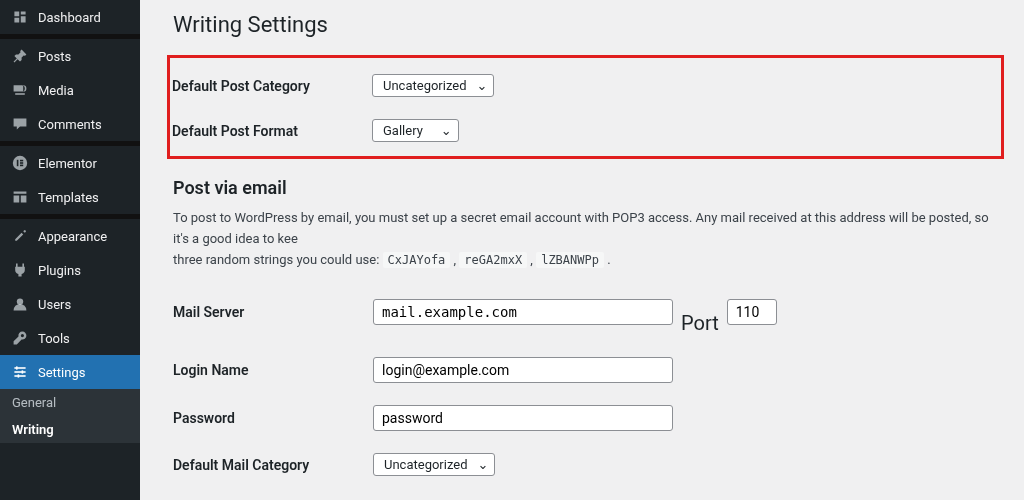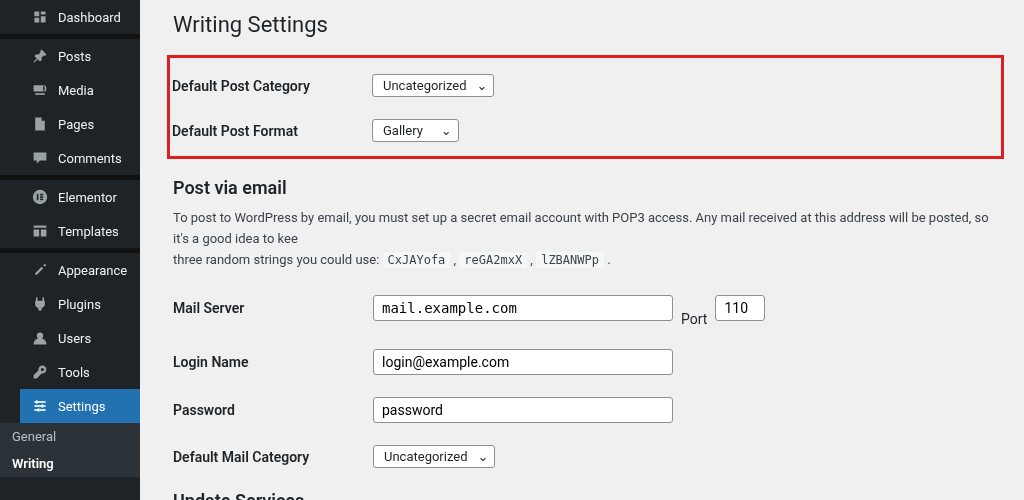--- a/index.html
+++ b/index.html
@@ -1,18 +1,18 @@
 <!DOCTYPE html>
 <html><head>
 <meta charset="utf-8">
 <style>
   * { margin:0; padding:0; box-sizing:border-box; font-family:-apple-system,BlinkMacSystemFont,"Segoe UI",Roboto,sans-serif; }
   body { background:#f0f0f1; display:flex; width:1024px; height:500px; overflow:hidden; }
   .sidebar { width:140px; background:#1d2327; color:#fff; flex-shrink:0; font-size:13px; }
-  .menu-item { display:flex; align-items:center; padding:7px 10px; color:#f0f0f1; cursor:pointer; position:relative;margin-left:20px; }
+  .menu-item { display:flex; align-items:center; padding:7px 10px; color:#f0f0f1; cursor:pointer; position:relative; }
   .menu-item .icon { width:20px; height:20px; display:inline-flex; align-items:center; justify-content:center; margin-right:8px; color:rgba(240,246,252,.6); font-size:16px; }
   .menu-item .icon svg { width:16px; height:16px; fill:currentColor; }
   .menu-item.current { background:#2271b1; color:#fff; position:relative;align-items:center; }
   .menu-item.current .icon { color:#fff; }
   .menu-item.current::before { content:""; position:absolute; right:-8px; top:50%; transform:translateY(-50%); border:8px solid transparent; border-right-color:#f0f0f1; }
   .submenu { background:#2c3338; }
   .submenu-item { padding:6px 12px; font-size:13px; color:rgba(240,246,252,.7); cursor:pointer; }
   .submenu-item.current { color:#fff; font-weight:600; }
   .main { flex:1; padding:10px 20px 20px 33px; overflow:hidden; color:#1d2327; }
   h1 { font-size:22px; font-weight:400; margin:2px 0 18px 0; }
@@ -23,21 +23,21 @@
   .highlight-box .form-row:last-child { margin-bottom:0; }
   .select-wrap { display:inline-flex; align-items:center; border:1px solid #8c8f94; border-radius:3px; padding:3px 6px 3px 10px; background:#fff; }
   .select-wrap span { font-size:13px; }
   .chev { margin-left:10px; font-size:11px; }
   input[type=text] { border:1px solid #8c8f94; border-radius:3px; padding:4px 8px; font-size:14px; background:#fff; }
   .wide { width:300px; }
   h2 { font-size:18px; font-weight:600; margin:6px 0 10px 0; }
   .desc { font-size:13px; color:#3c434a; line-height:1.6; margin-bottom:18px; }
   code { background:#f6f7f7; padding:1px 5px; border-radius:2px; font-family:Consolas,Monaco,monospace; font-size:12px; }
   .mono { font-family:Consolas,Monaco,monospace; }
-  .port-label { font-size:14px;margin-top:23px; }
+  .port-label { font-size:20px;margin-top:23px; }
 </style>
 </head>
 <body>
 
 <div class="sidebar">
   <div class="menu-item">
     <span class="icon">
         <svg viewBox="0 0 20 20">
           <path d="M3 3h6v6H3zM11 3h6v4h-6zM11 9h6v8h-6zM3 11h6v6H3z"></path>
         </svg>
@@ -54,28 +54,20 @@
     <span>Posts</span>
   </div>
   <div class="menu-item">
     <span class="icon">
         <svg viewBox="0 0 20 20">
           <path d="M2 4h10a4 4 0 010 8H2zM14 12a4 4 0 100-8"></path>
           <path d="M4 14h12v2H4z"></path>
         </svg>
       </span>
     <span>Media</span>
-  </div>
-  <div class="menu-item">
-    <span class="icon">
-        <svg viewBox="0 0 20 20">
-          <path d="M4 2h8l4 4v12H4zM12 2v4h4"></path>
-        </svg>
-      </span>
-    <span>Pages</span>
   </div>
   <div class="menu-item">
     <span class="icon">
         <svg viewBox="0 0 20 20">
           <path d="M2 3h16v10H10l-4 4v-4H2z"></path>
         </svg>
       </span>
     <span>Comments</span>
   </div>
   <div style="height:5px;background:#111"></div>

